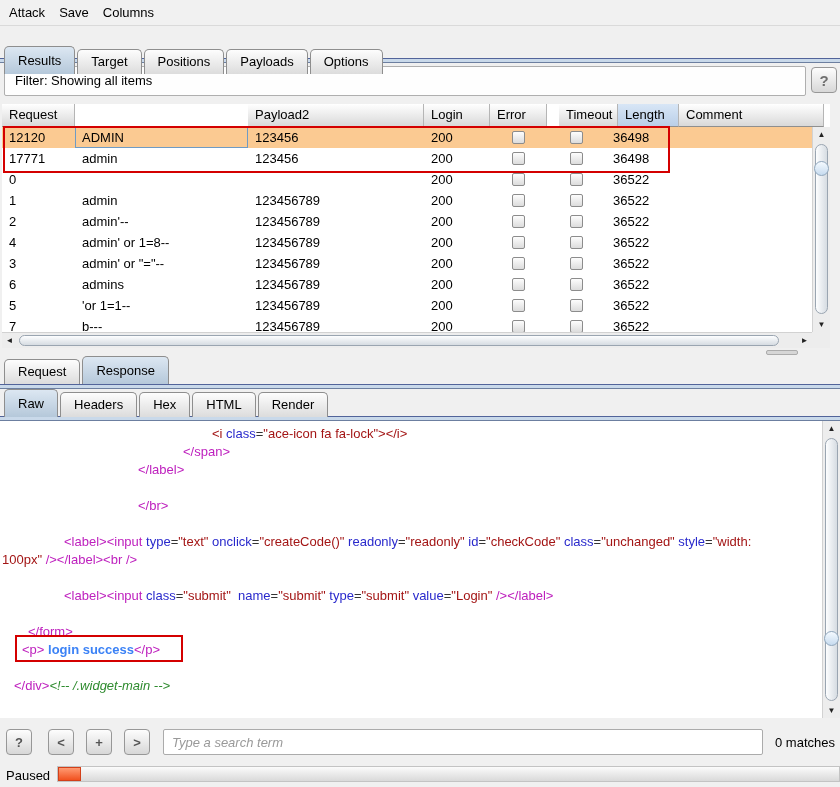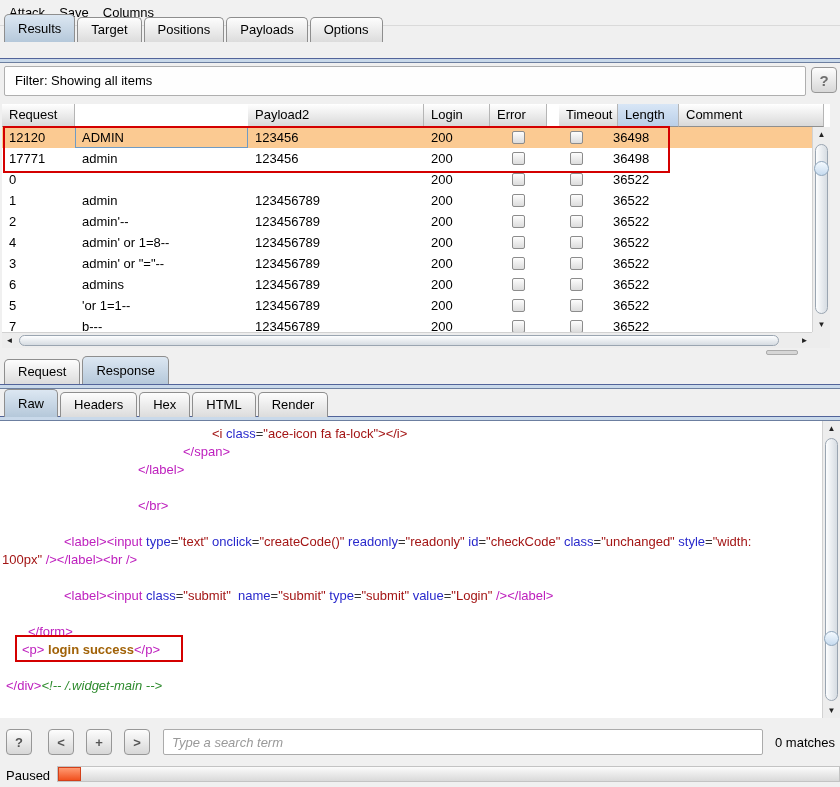--- a/index.html
+++ b/index.html
@@ -67,21 +67,21 @@
     border:1px solid #ABABAB;border-radius:2px;box-sizing:border-box;}
 
   
   .resp{position:absolute;left:0;top:421px;width:822px;height:297px;background:#FFF;
     overflow:hidden;padding-top:4px;box-sizing:border-box;}
   .code-line{height:18px;line-height:18px;white-space:pre;font-size:13px;}
   .tk-tg{color:#BE20BE;}
   .tk-at{color:#2929CC;}
   .tk-av{color:#A31515;}
   .tk-pn{color:#333;}
-  .tk-bd{color:#a16207;font-weight:bold;}
+  .tk-bd{color:#3b82f6;font-weight:bold;}
   .tk-cm{color:#2E8B2E;font-style:italic;}
 
   
   .sbtn{position:absolute;top:729px;width:26px;height:26px;border:1px solid #979797;border-radius:4px;
     background:linear-gradient(#FDFDFD,#D7D7D7);color:#555;font-size:13px;font-weight:bold;
     font-family:"Liberation Sans",sans-serif;display:flex;align-items:center;justify-content:center;padding:0;}
   .search-input{position:absolute;left:163px;top:729px;width:600px;height:26px;border:1px solid #ABABAB;
     border-radius:2px;box-sizing:border-box;padding:0 8px;font-family:"Liberation Sans",sans-serif;font-size:13px;}
   .search-input::placeholder{color:#999;font-style:italic;}
   .matches{position:absolute;right:5px;top:735px;font-size:13px;}
@@ -97,21 +97,21 @@
 <body>
 
 <div class="window">
 
   <div class="menubar" id="menubar">
       <span class="menu-item">Attack</span>
       <span class="menu-item">Save</span>
       <span class="menu-item">Columns</span>
     </div>
 
-  <div class="tabrow" id="tabs-main" style="top:14px">
+  <div class="tabrow" id="tabs-main" style="top:46px">
       <div class="tab sel">Results</div>
       <div class="tab">Target</div>
       <div class="tab">Positions</div>
       <div class="tab">Payloads</div>
       <div class="tab">Options</div>
     </div>
   <div class="strip" style="top:58px"></div>
 
   <div class="filterbox">
     <span>Filter: Showing all items</span>
@@ -315,21 +315,21 @@
       <div class="code-line" style="padding-left: 138px;"><span class="tk-tg">&lt;/br&gt;</span></div>
       <div class="code-line" style="padding-left: 0px;"></div>
       <div class="code-line" style="padding-left: 64px;"><span class="tk-tg">&lt;label&gt;&lt;input </span><span class="tk-at">type</span><span class="tk-pn">=</span><span class="tk-av">"text"</span><span class="tk-pn"> </span><span class="tk-at">onclick</span><span class="tk-pn">=</span><span class="tk-av">"createCode()"</span><span class="tk-pn"> </span><span class="tk-at">readonly</span><span class="tk-pn">=</span><span class="tk-av">"readonly"</span><span class="tk-pn"> </span><span class="tk-at">id</span><span class="tk-pn">=</span><span class="tk-av">"checkCode"</span><span class="tk-pn"> </span><span class="tk-at">class</span><span class="tk-pn">=</span><span class="tk-av">"unchanged"</span><span class="tk-pn"> </span><span class="tk-at">style</span><span class="tk-pn">=</span><span class="tk-av">"width:</span></div>
       <div class="code-line" style="padding-left: 2px;"><span class="tk-av">100px"</span><span class="tk-tg"> /&gt;&lt;/label&gt;&lt;br /&gt;</span></div>
       <div class="code-line" style="padding-left: 0px;"></div>
       <div class="code-line" style="padding-left: 64px;"><span class="tk-tg">&lt;label&gt;&lt;input </span><span class="tk-at">class</span><span class="tk-pn">=</span><span class="tk-av">"submit"</span><span class="tk-pn">  </span><span class="tk-at">name</span><span class="tk-pn">=</span><span class="tk-av">"submit"</span><span class="tk-pn"> </span><span class="tk-at">type</span><span class="tk-pn">=</span><span class="tk-av">"submit"</span><span class="tk-pn"> </span><span class="tk-at">value</span><span class="tk-pn">=</span><span class="tk-av">"Login"</span><span class="tk-tg"> /&gt;&lt;/label&gt;</span></div>
       <div class="code-line" style="padding-left: 0px;"></div>
       <div class="code-line" style="padding-left: 28px;"><span class="tk-tg">&lt;/form&gt;</span></div>
       <div class="code-line" style="padding-left: 22px;"><span class="tk-tg">&lt;p&gt;</span><span class="tk-bd"> login success</span><span class="tk-tg">&lt;/p&gt;</span></div>
       <div class="code-line" style="padding-left: 0px;"></div>
-      <div class="code-line" style="padding-left: 6px;"><span class="tk-tg">&lt;/div&gt;</span><span class="tk-cm">&lt;!-- /.widget-main --&gt;</span></div>
+      <div class="code-line" style="padding-left: 14px;"><span class="tk-tg">&lt;/div&gt;</span><span class="tk-cm">&lt;!-- /.widget-main --&gt;</span></div>
     </div>
 
   <div class="sb resp-sb">
     <span class="arr" style="top:0;left:1px">▲</span>
     <div class="thumb" style="left:2px;top:17px;width:13px;height:263px">
       <div class="bubble" style="left:-2px;top:192px"></div>
     </div>
     <span class="arr" style="bottom:0;left:1px">▼</span>
   </div>
 

